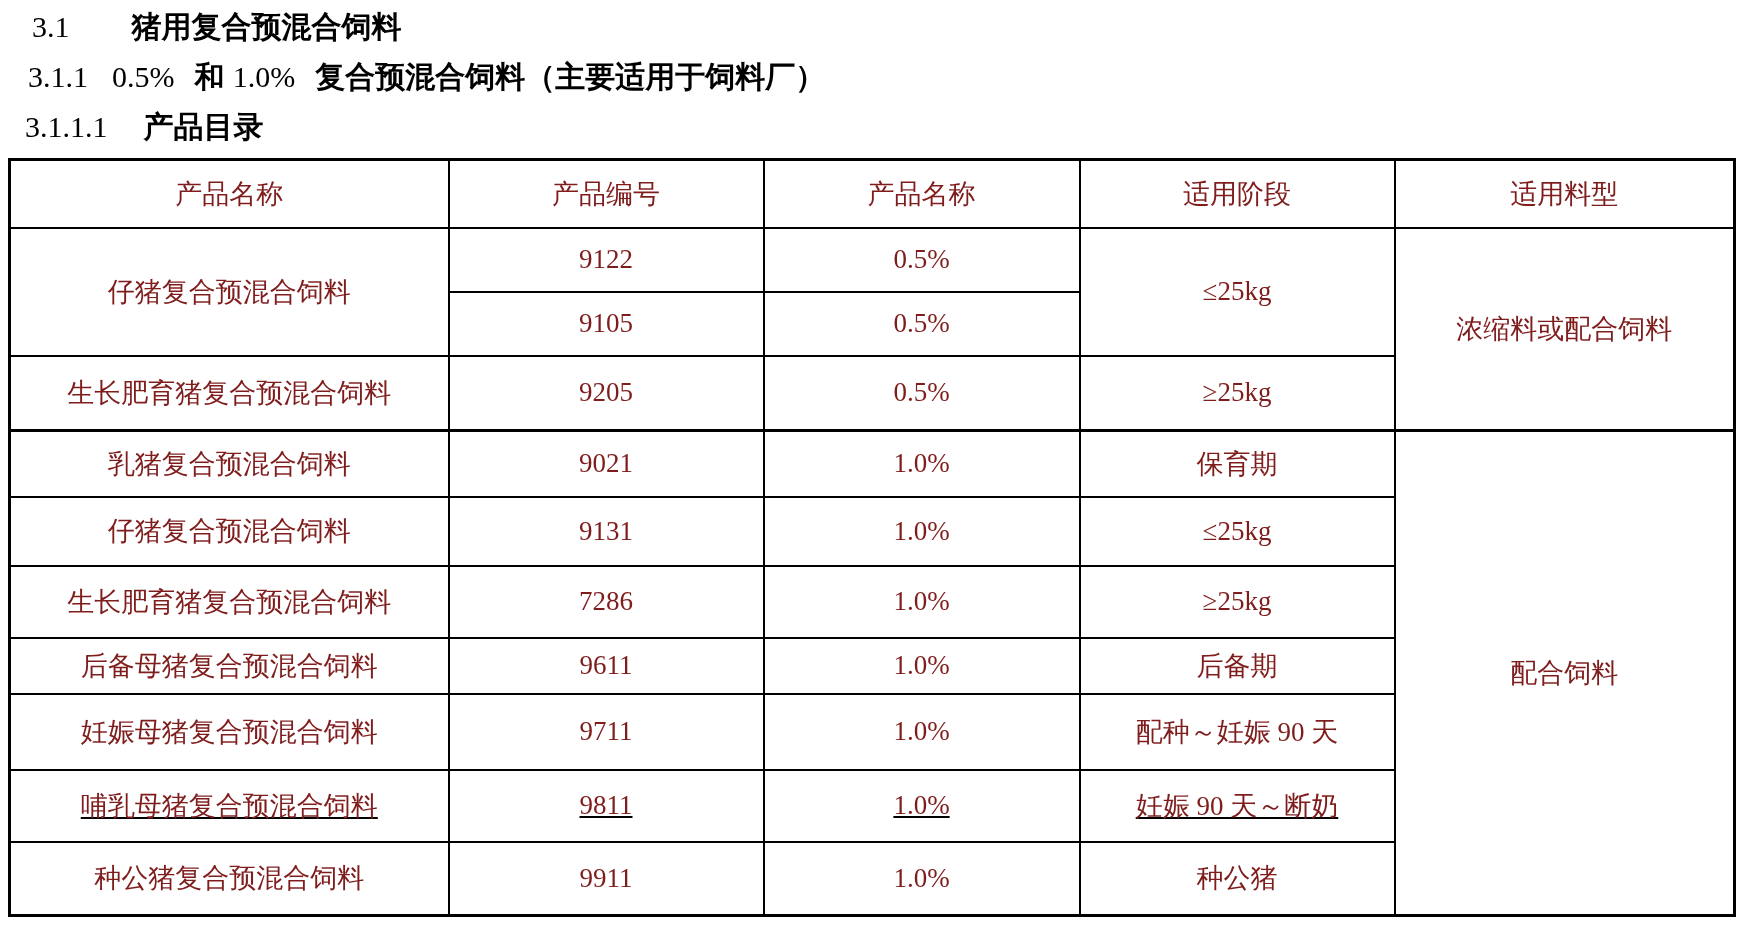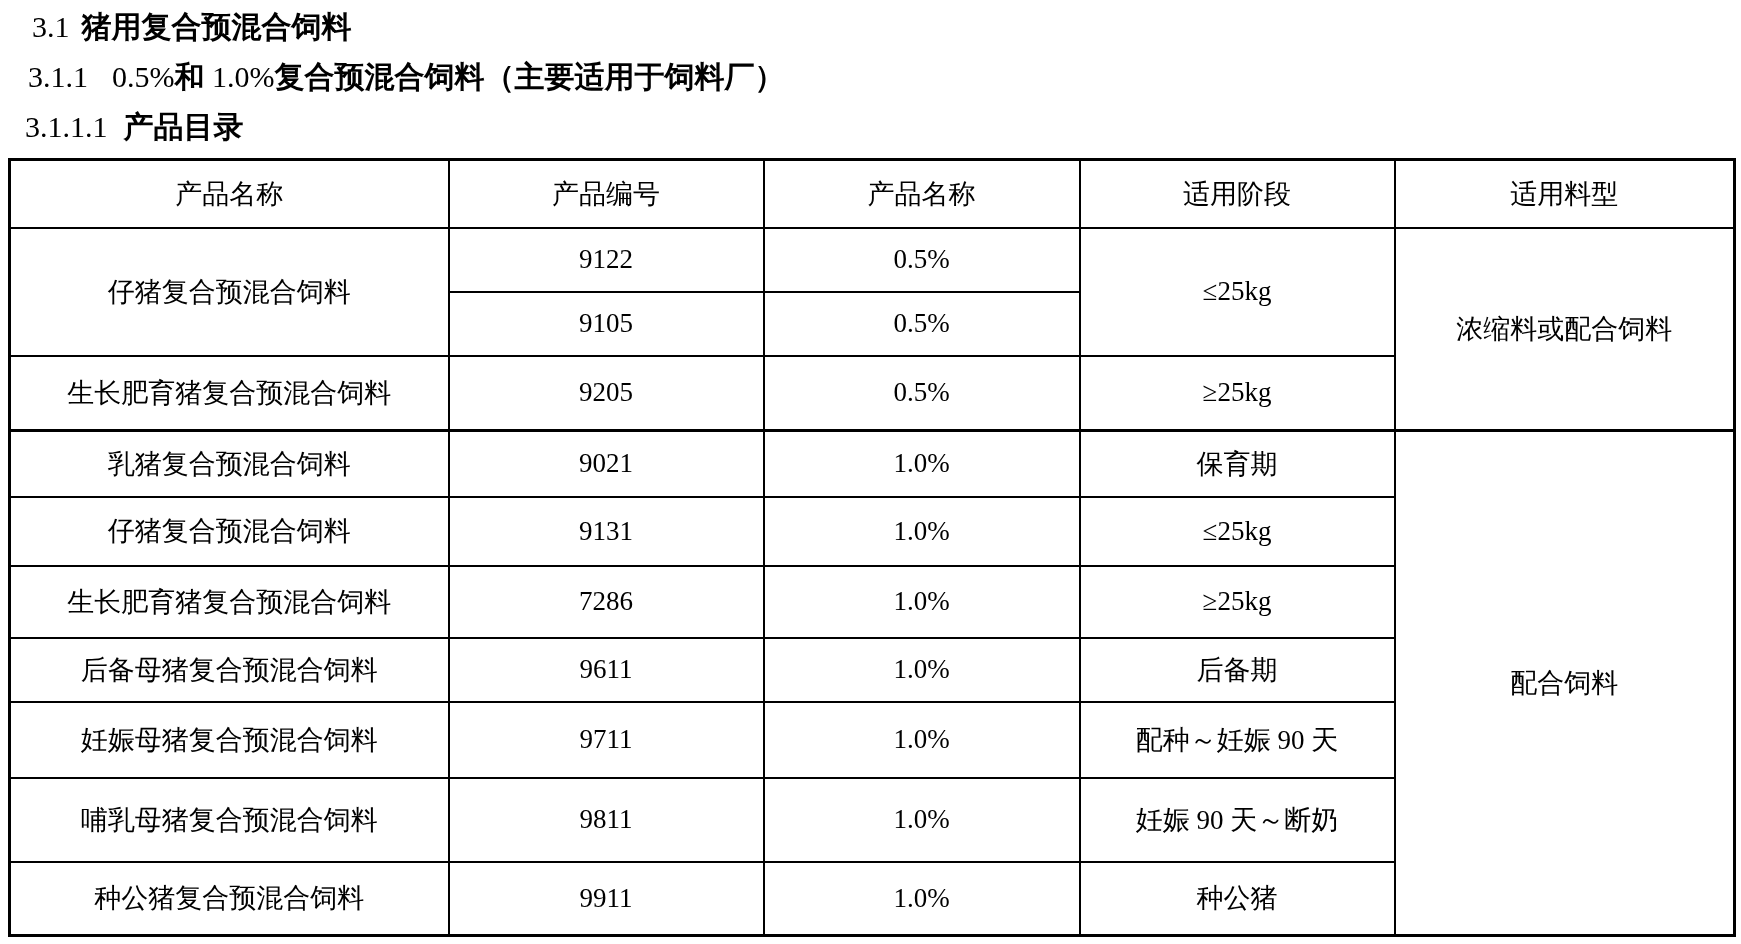--- a/index.html
+++ b/index.html
@@ -22,29 +22,30 @@
     white-space: nowrap;
     font-size: 30px;
     line-height: 1;
   }
   .heading .hnum {
     font-family: "Liberation Serif", "DejaVu Serif", serif;
     font-weight: 400;
   }
   .heading .htext,
   .heading .hseg.cjk {
-    font-family: Liberation Serif, serif;
+    font-family: Liberation Sans, sans-serif;
     font-weight: 700;
+    margin-left: 20px;
   }
   .heading .hseg.num {
     font-family: "Liberation Serif", "DejaVu Serif", serif;
     font-weight: 400;
   }
   .h1 { top: 12px;  left: 32px; }
-  .h1 .hnum { margin-right: 12px; }
+  .h1 .hnum { margin-right: 42px; }
   .h2 { top: 62px;  left: 28px; }
   .h2 .hnum { margin-right: 24px; }
   .h3 { top: 112px; left: 25px; }
   .h3 .hnum { margin-right: 16px; }
 
   
   table.product-table {
     position: absolute;
     top: 158px;
     left: 8px;
@@ -60,21 +61,21 @@
   col.c5 { width: 340px; }
 
   .product-table th,
   .product-table td {
     border: 2px solid #000000;
     padding: 0;
     text-align: center;
     vertical-align: middle;
     font-size: 27px;
     font-weight: 400;
-    color: #000000;
+    color: #7f1d1d;
     overflow: hidden;
   }
   
   .product-table tr.group-sep td { border-top-width: 3px; }
 
   .product-table .cjk {
     font-family: "Liberation Sans", "DejaVu Sans", sans-serif;
   }
   .product-table .num,
   .product-table .mix {
@@ -82,23 +83,23 @@
   }
 
   
   tr.r-head { height: 68px; }
   tr.r1  { height: 64px; }
   tr.r2  { height: 64px; }
   tr.r3  { height: 75px; }
   tr.r4  { height: 66px; }
   tr.r5  { height: 69px; }
   tr.r6  { height: 72px; }
-  tr.r7  { height: 64px; }
+  tr.r7  { height: 56px; }
   tr.r8  { height: 76px; }
-  tr.r9  { height: 84px; }
+  tr.r9  { height: 72px; text-decoration: underline; }
   tr.r10 { height: 74px; }
 </style>
 </head>
 <body>
 
 <div class="page">
 
   <div class="heading h1"><span class="hnum">3.1</span><span class="htext">猪用复合预混合饲料</span></div>
 
   <div class="heading h2"><span class="hnum">3.1.1</span><span class="hseg num">0.5%</span><span class="hseg cjk">和 </span><span class="hseg num">1.0%</span><span class="hseg cjk">复合预混合饲料（主要适用于饲料厂）</span></div>

